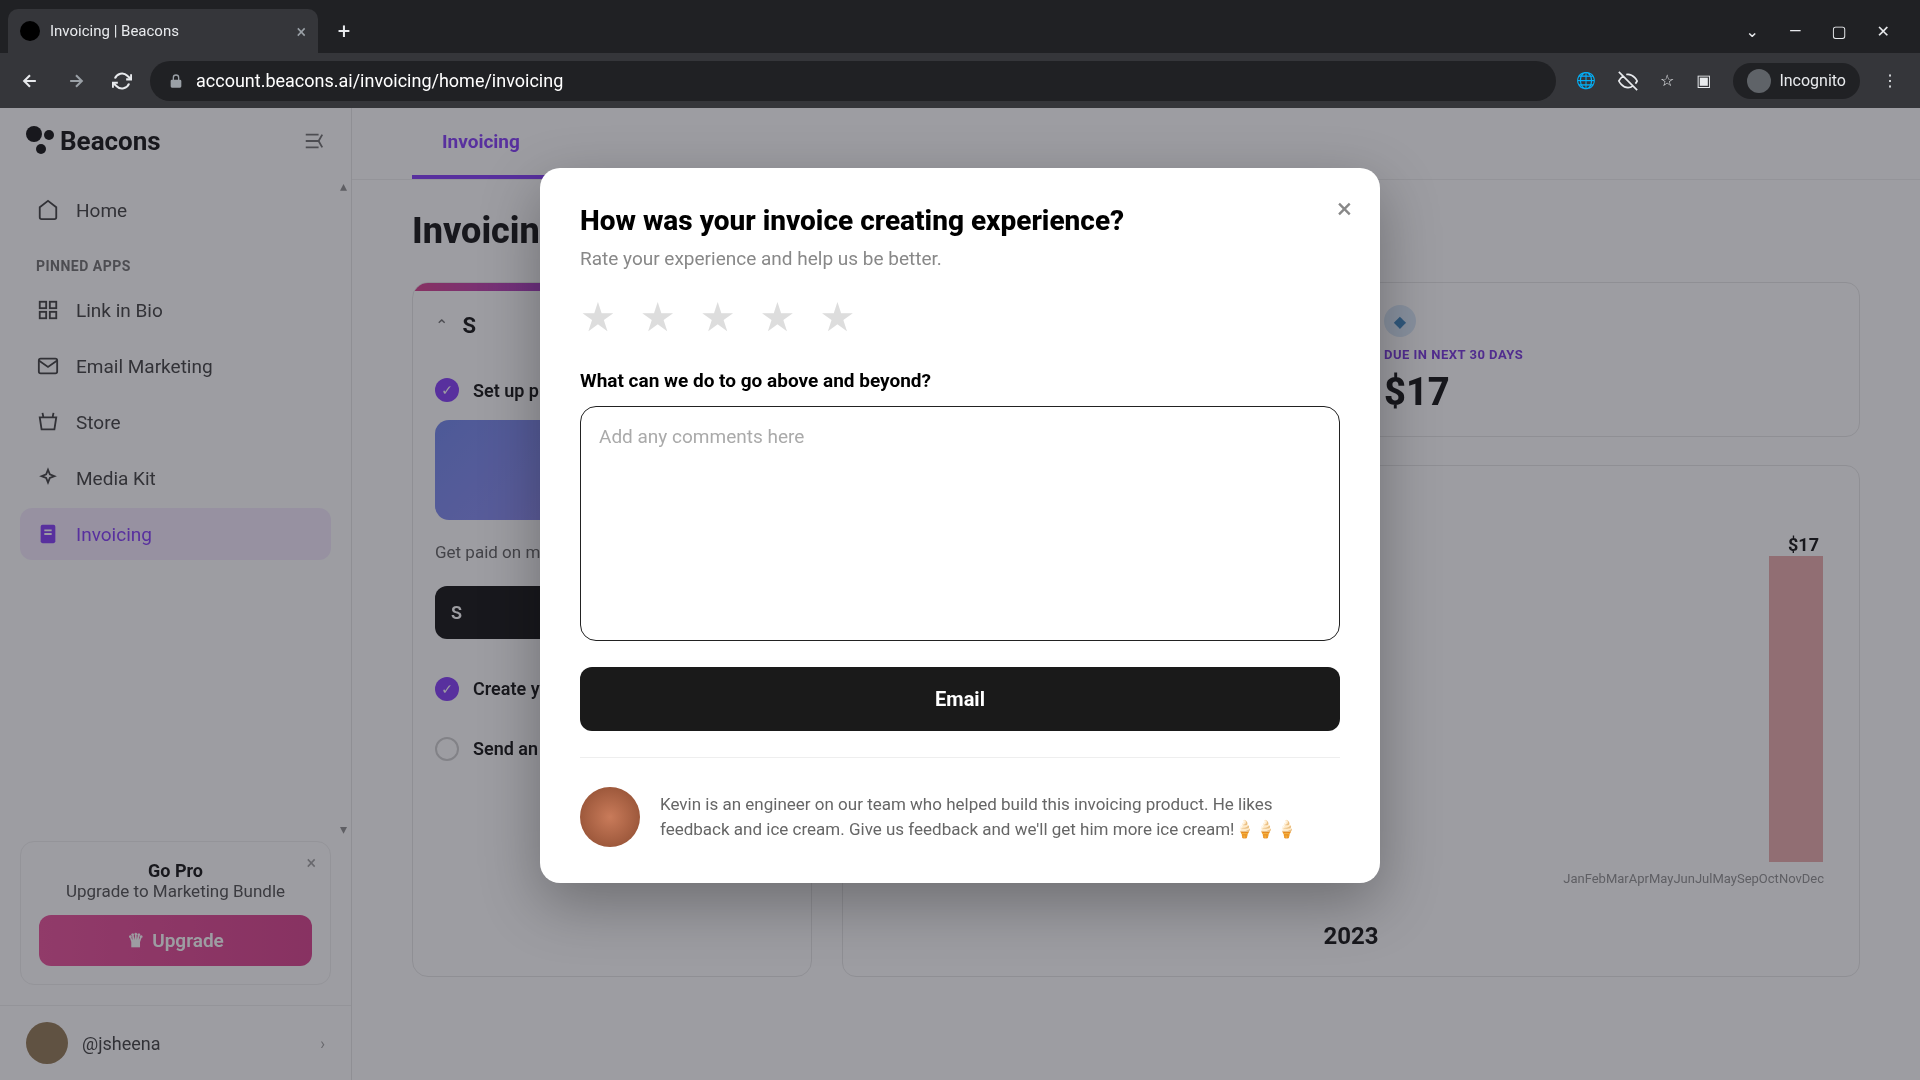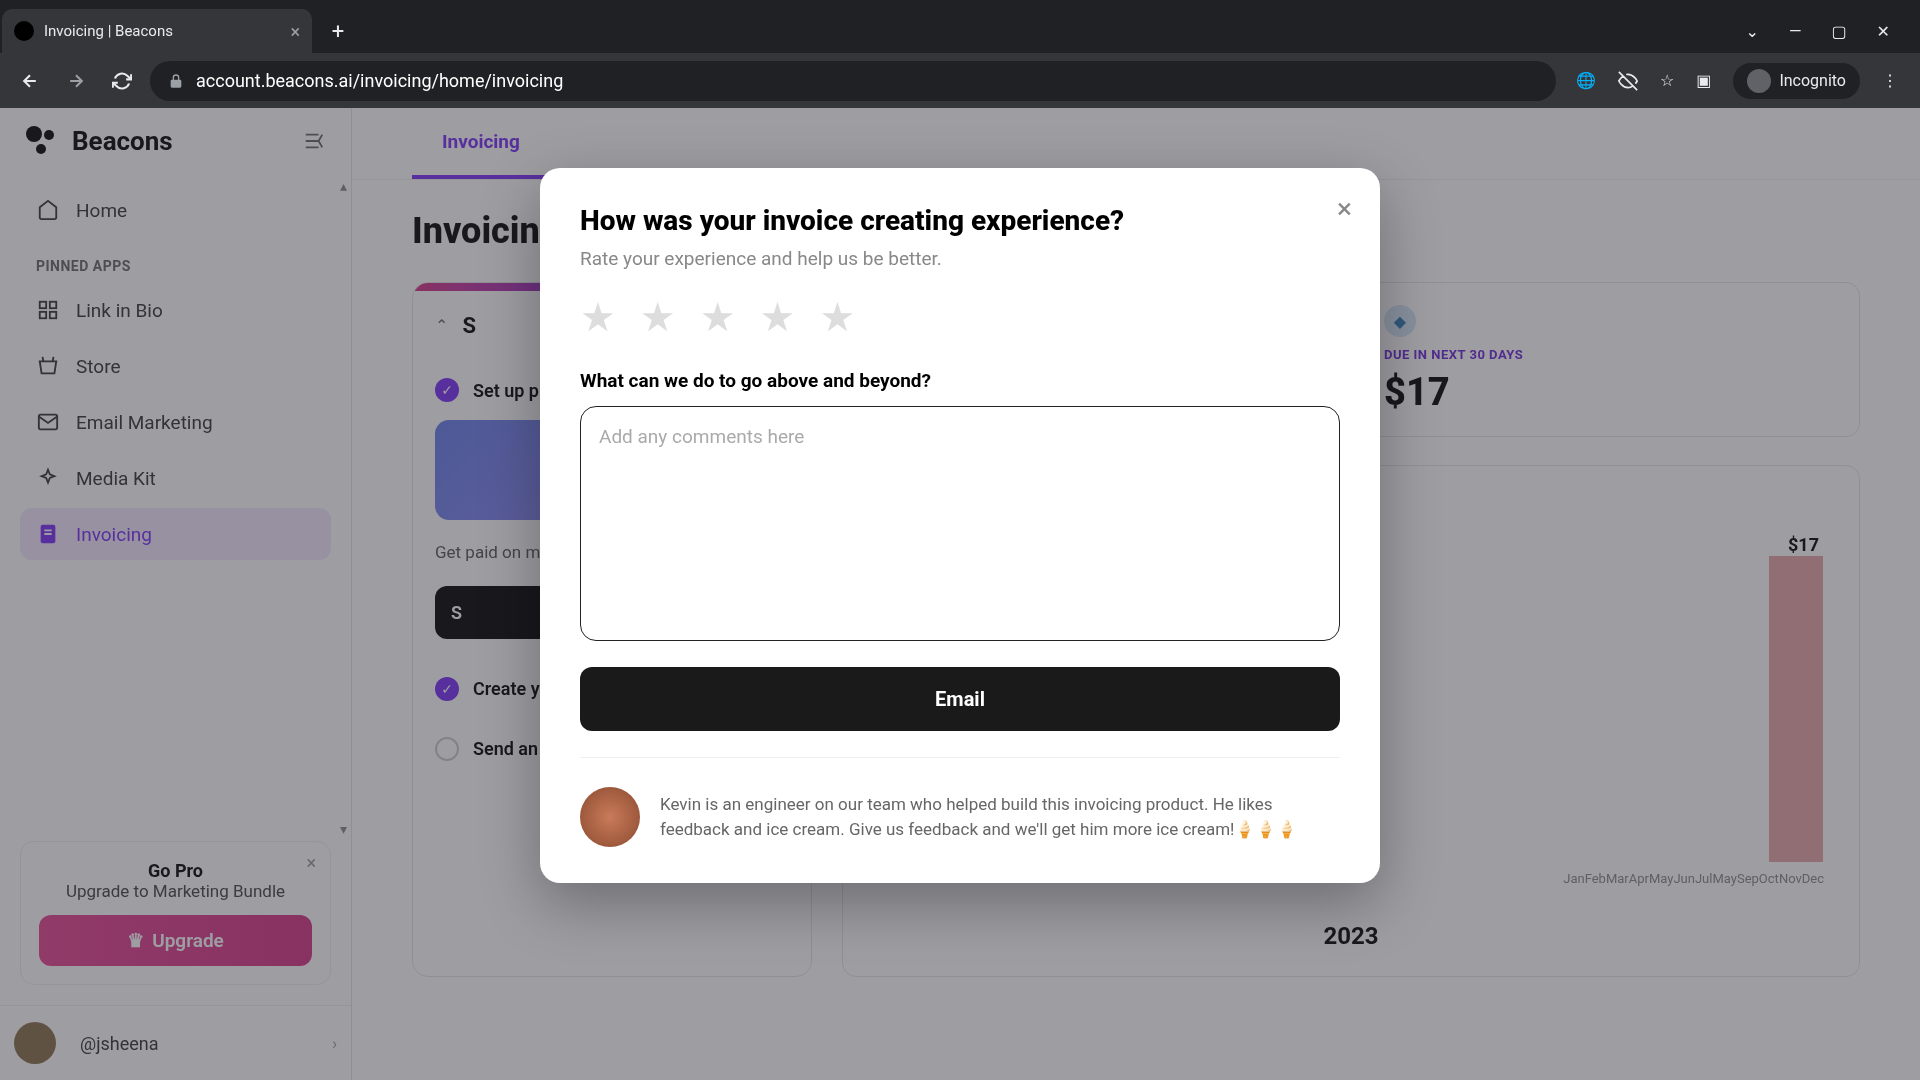--- a/index.html
+++ b/index.html
@@ -1,59 +1,59 @@
 <!DOCTYPE html>
 <html><head>
 <meta charset="utf-8">
 <style>
 *{margin:0;padding:0;box-sizing:border-box;font-family:-apple-system,BlinkMacSystemFont,"Segoe UI",Roboto,sans-serif}
 body{width:1920px;height:1080px;overflow:hidden;background:#fff;position:relative;transform-origin:top left}
 .browser-chrome{height:108px;background:#fff}
-.tab-bar{height:53px;background:#202124;display:flex;align-items:flex-end;padding-left:2px}
+.tab-bar{height:53px;background:#202124;display:flex;align-items:flex-end;padding-left:8px}
 .tab{background:#35363a;height:44px;width:310px;border-radius:10px 10px 0 0;display:flex;align-items:center;padding:0 12px;gap:10px;color:#e8eaed;font-size:15px}
 .tab-favicon{width:20px;height:20px;background:#000;border-radius:50%}
 .tab-title{flex:1;white-space:nowrap;overflow:hidden}
 .tab-close{color:#9aa0a6;font-size:18px;cursor:pointer}
 .new-tab{width:36px;height:36px;display:flex;align-items:center;justify-content:center;color:#e8eaed;font-size:22px;margin-left:8px;margin-bottom:4px}
 .window-ctrl{margin-left:auto;display:flex;gap:30px;padding-right:30px;color:#e8eaed;height:44px;align-items:center}
 .wc{font-size:16px}
 .addr-bar{height:55px;background:#35363a;display:flex;align-items:center;padding:0 12px;gap:10px}
 .nav-btn{width:36px;height:36px;display:flex;align-items:center;justify-content:center;color:#9aa0a6;border-radius:50%}
 .nav-btn.active{color:#e8eaed}
 .url-field{flex:1;height:40px;background:#202124;border-radius:20px;display:flex;align-items:center;padding:0 18px;color:#e8eaed;font-size:18px;gap:12px}
 .url-lock{color:#9aa0a6}
 .url-text{color:#fff}
 .url-path{color:#ffffff}
 .addr-icons{display:flex;gap:22px;padding:0 10px;color:#e8eaed;align-items:center}
 .incog-pill{display:flex;align-items:center;gap:8px;background:#202124;padding:6px 14px;border-radius:18px}
 .incog-avatar{width:24px;height:24px;background:#5f6368;border-radius:50%}
 .app{display:flex;height:calc(1080px - 108px);position:relative}
 .sidebar{width:352px;background:#fff;border-right:1px solid #e5e5e5;display:flex;flex-direction:column;position:relative}
 .sidebar-head{display:flex;align-items:center;padding:18px 26px;gap:14px}
-.logo{display:flex;align-items:center;gap:16px}
+.logo{display:flex;align-items:center;gap:4px}
 .logo-mark{width:30px;height:30px;position:relative}
 .logo-mark::before,.logo-mark::after{content:"";position:absolute;background:#000;border-radius:50%}
 .logo-mark::before{width:16px;height:16px;left:0;top:0}
 .logo-mark::after{width:10px;height:10px;right:2px;top:4px}
 .logo-dot{position:absolute;width:10px;height:10px;background:#000;border-radius:50%;bottom:2px;left:10px}
 .logo-text{font-size:26px;font-weight:700}
 .collapse-btn{margin-left:auto;color:#666}
 .side-scroll{flex:1;overflow:hidden;position:relative;padding:10px 20px}
 .nav-item{display:flex;align-items:center;gap:16px;padding:14px 16px;border-radius:12px;font-size:19px;color:#333;margin-bottom:4px}
 .nav-item.active{background:#f3e9fe;color:#7b2ff7}
 .nav-item .ico{width:24px;height:24px;display:flex;align-items:center;justify-content:center}
 .section-label{font-size:14px;font-weight:700;color:#666;letter-spacing:.5px;padding:18px 16px 10px}
 .scroll-arrow{position:absolute;right:4px;color:#888;font-size:14px}
 .sa-up{top:4px}.sa-down{bottom:4px}
 .promo{margin:auto 20px 20px;padding:18px;border:1px solid #eee;border-radius:14px;text-align:center;position:relative}
 .promo-close{position:absolute;top:10px;right:14px;color:#999;font-size:18px}
 .promo-title{font-weight:700;font-size:18px;}
 .promo-sub{font-size:17px;color:#444;margin-bottom:14px}
 .upgrade-btn{width:100%;padding:14px;border:none;border-radius:12px;background:linear-gradient(90deg,#e84393,#d63384);color:#fff;font-size:19px;font-weight:600;display:flex;align-items:center;justify-content:center;gap:8px}
-.user-row{display:flex;align-items:center;gap:24px;padding:16px 14px;border-top:1px solid #eee}
+.user-row{display:flex;align-items:center;gap:14px;padding:16px 26px;border-top:1px solid #eee}
 .avatar{width:42px;height:42px;border-radius:50%;background:#8b6f47}
 .handle{font-size:18px;color:#333}
 .chev{margin-left:auto;color:#999}
 .main{flex:1;background:#fff;position:relative;overflow:hidden}
 .tabs{padding:0 60px;border-bottom:1px solid #eee}
 .main-tab{display:inline-block;padding:22px 30px;font-size:19px;font-weight:700;color:#7b2ff7;border-bottom:4px solid #7b2ff7}
 .page-content{padding:30px 60px}
 .page-title{font-size:36px;font-weight:800;margin-bottom:30px}
 .content-row{display:flex;gap:30px}
 .setup-card{width:400px;border:1px solid #e5e5e5;border-radius:16px;padding:0;overflow:hidden}
@@ -195,33 +195,33 @@
               <rect x="14" y="3" width="7" height="7"></rect>
               <rect x="3" y="14" width="7" height="7"></rect>
               <rect x="14" y="14" width="7" height="7"></rect>
             </svg>
           </span>
         <span>Link in Bio</span>
       </div>
       <div class="nav-item">
         <span class="ico">
             <svg width="22" height="22" viewBox="0 0 24 24" fill="none" stroke="currentColor" stroke-width="2">
-              <path d="M6 2l1 5h10l1-5M3 7h18l-2 13H5L3 7z"></path>
-            </svg>
-          </span>
-        <span>Store</span>
-      </div>
-      <div class="nav-item">
-        <span class="ico">
-            <svg width="22" height="22" viewBox="0 0 24 24" fill="none" stroke="currentColor" stroke-width="2">
               <rect x="2" y="4" width="20" height="16" rx="2"></rect>
               <path d="M22 6l-10 7L2 6"></path>
             </svg>
           </span>
         <span>Email Marketing</span>
+      </div>
+      <div class="nav-item">
+        <span class="ico">
+            <svg width="22" height="22" viewBox="0 0 24 24" fill="none" stroke="currentColor" stroke-width="2">
+              <path d="M6 2l1 5h10l1-5M3 7h18l-2 13H5L3 7z"></path>
+            </svg>
+          </span>
+        <span>Store</span>
       </div>
       <div class="nav-item">
         <span class="ico">
             <svg width="22" height="22" viewBox="0 0 24 24" fill="none" stroke="currentColor" stroke-width="2">
               <path d="M12 3l2 5 5 2-5 2-2 5-2-5-5-2 5-2 2-5z"></path>
             </svg>
           </span>
         <span>Media Kit</span>
       </div>
       <div class="nav-item active">

